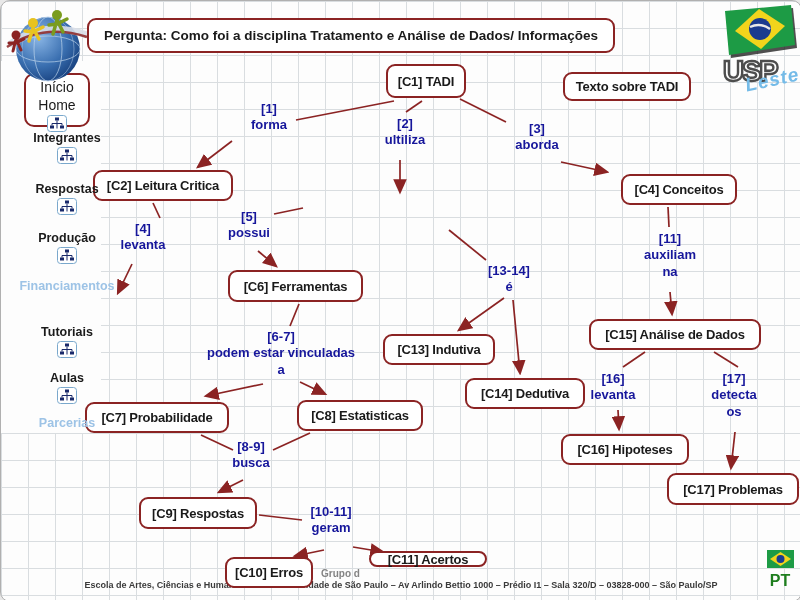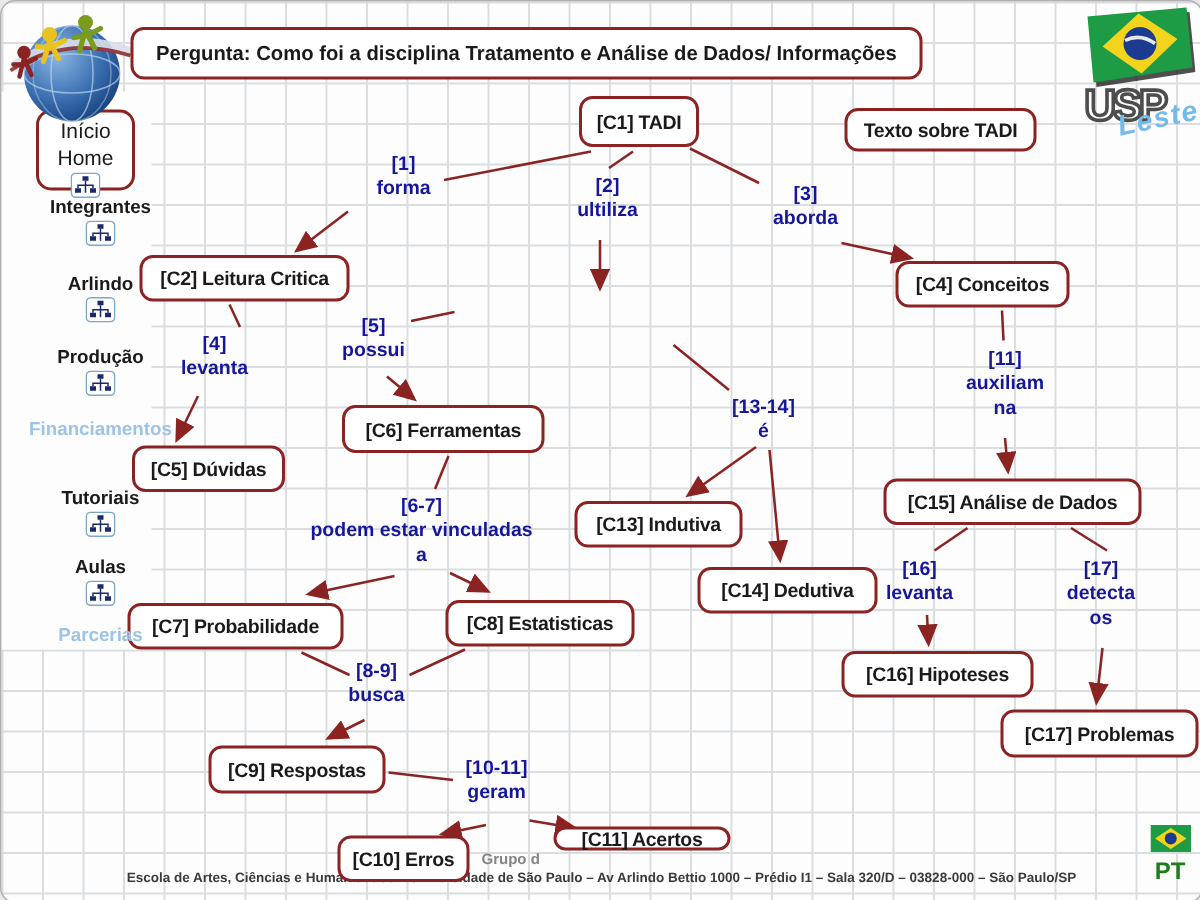--- a/index.html
+++ b/index.html
@@ -95,21 +95,21 @@
           <rect x="0.5" y="0.5" width="19" height="16" rx="3" fill="#fff" stroke="#7aa8cc"></rect>
           <rect x="8" y="2.5" width="4" height="3" fill="#1a2a6b"></rect>
           <rect x="3" y="10.5" width="4" height="3" fill="#1a2a6b"></rect>
           <rect x="13" y="10.5" width="4" height="3" fill="#1a2a6b"></rect>
           <path d="M10 5.5 v3 M10 8.5 H5 v2 M10 8.5 h5 v2 M10 8.5 v5" stroke="#1a2a6b" stroke-width="1" fill="none"></path>
         </svg>
     </div>
   </div>
 
   <div class="side-item" style="top:180px">
-    <div class="side-label">Arlindo</div>
+    <div class="side-label">Respostas</div>
     <div class="side-icon">
       <svg width="20" height="17" viewBox="0 0 20 17">
           <rect x="0.5" y="0.5" width="19" height="16" rx="3" fill="#fff" stroke="#7aa8cc"></rect>
           <rect x="8" y="2.5" width="4" height="3" fill="#1a2a6b"></rect>
           <rect x="3" y="10.5" width="4" height="3" fill="#1a2a6b"></rect>
           <rect x="13" y="10.5" width="4" height="3" fill="#1a2a6b"></rect>
           <path d="M10 5.5 v3 M10 8.5 H5 v2 M10 8.5 h5 v2 M10 8.5 v5" stroke="#1a2a6b" stroke-width="1" fill="none"></path>
         </svg>
     </div>
   </div>
@@ -223,22 +223,21 @@
 na</div>
   <div class="link-label" style="left:612px;top:370px">[16]
 levanta</div>
   <div class="link-label" style="left:733px;top:370px">[17]
 detecta
 os</div>
 
   <div class="node" style="left:385px;top:63px;width:80px;height:34px">[C1] TADI</div>
   <div class="node" style="left:562px;top:71px;width:128px;height:29px">Texto sobre TADI</div>
   <div class="node" style="left:92px;top:169px;width:140px;height:31px">[C2] Leitura Critica</div>
-  <div class="node" style="left:596px;top:173px;width:116px;height:31px">[C4] Conceitos</div>
-  <div class="node" style="left:87px;top:296px;width:102px;height:31px">[C5] Dúvidas</div>
+  <div class="node" style="left:620px;top:173px;width:116px;height:31px">[C4] Conceitos</div>
   <div class="node" style="left:227px;top:269px;width:135px;height:32px">[C6] Ferramentas</div>
   <div class="node" style="left:84px;top:401px;width:144px;height:31px">[C7] Probabilidade</div>
   <div class="node" style="left:296px;top:399px;width:126px;height:31px">[C8] Estatisticas</div>
   <div class="node" style="left:138px;top:496px;width:118px;height:32px">[C9] Respostas</div>
   <div class="node" style="left:224px;top:556px;width:88px;height:31px">[C10] Erros</div>
   <div class="node" style="left:368px;top:550px;width:118px;height:16px">[C11] Acertos</div>
   <div class="node" style="left:382px;top:333px;width:112px;height:31px">[C13] Indutiva</div>
   <div class="node" style="left:464px;top:377px;width:120px;height:31px">[C14] Dedutiva</div>
   <div class="node" style="left:588px;top:318px;width:172px;height:31px">[C15] Análise de Dados</div>
   <div class="node" style="left:560px;top:433px;width:128px;height:31px">[C16] Hipoteses</div>

